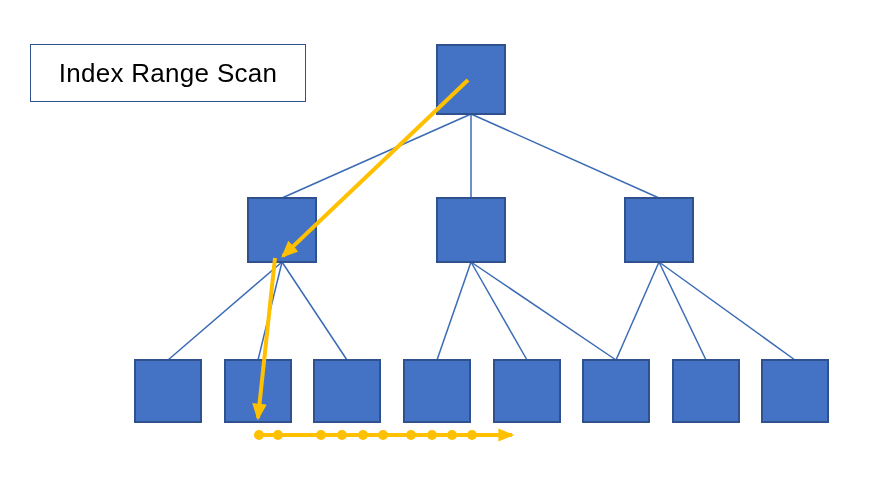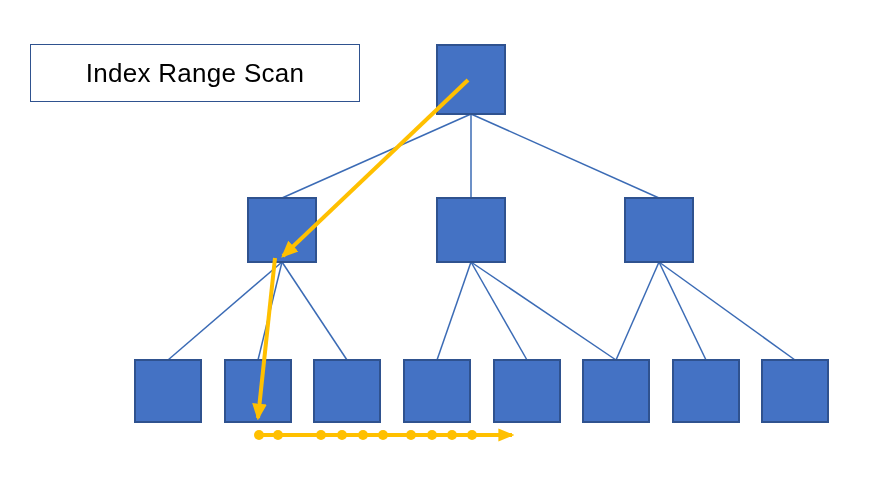--- a/index.html
+++ b/index.html
@@ -21,21 +21,21 @@
     position: absolute;
     left: 0;
     top: 0;
     width: 876px;
     height: 489px;
   }
   .legend-box {
     position: absolute;
     left: 30px;
     top: 44px;
-    width: 330px;
+    width: 276px;
     height: 58px;
     border: 1.6px solid #2F528F;
     background: #ffffff;
     box-sizing: border-box;
     display: flex;
     align-items: center;
     justify-content: center;
   }
   .legend-label {
     font-family: "Liberation Sans", sans-serif;

